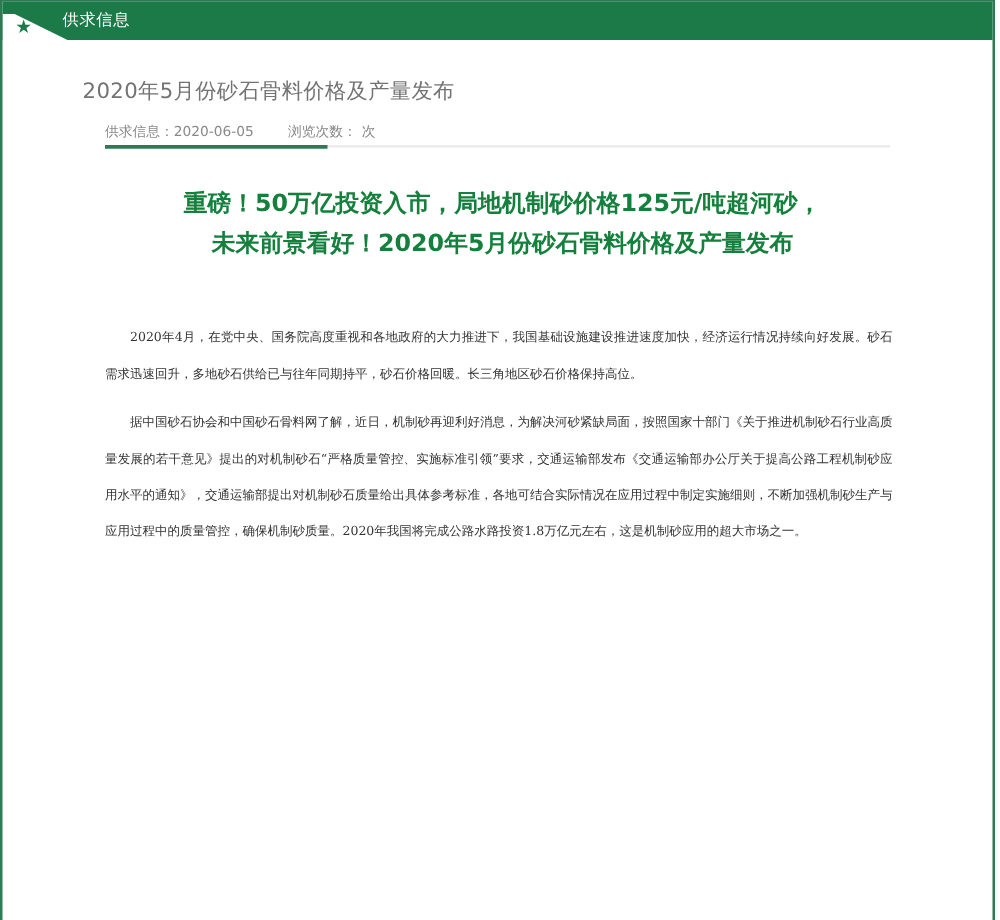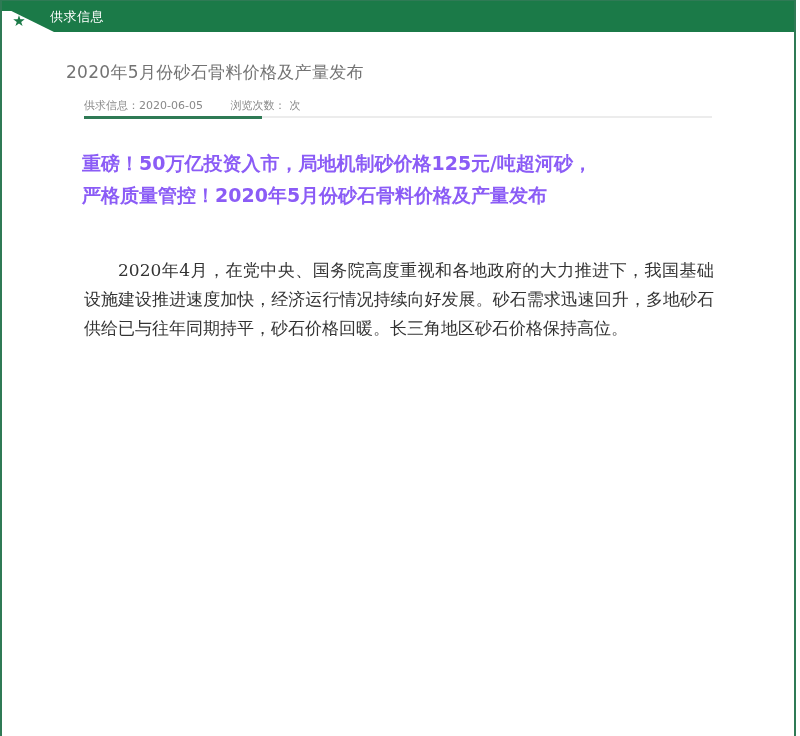--- a/index.html
+++ b/index.html
@@ -98,32 +98,33 @@
       top: 115px;
       width: 178px;
       height: 3px;
       background: #2f7a55;
     }
     .headline {
       position: absolute;
       left: 80px;
       top: 146px;
       width: 640px;
+      text-align: center;
       font-size: 19px;
       font-weight: bold;
-      color: #8b5cf6;
+      color: #15803d;
       line-height: 32px;
     }
     .body {
       position: absolute;
       left: 82px;
       top: 255px;
       width: 630px;
       font-family: "DejaVu Serif", "Liberation Serif", serif;
-      font-size: 17px;
+      font-size: 10px;
       line-height: 29px;
       color: #333;
     }
     .body p {
       margin: 0 0 10px 0;
       text-indent: 2em;
       text-align: justify;
     }
   </style>
 </head>
@@ -141,19 +142,20 @@
   <div class="meta">
     <span><span style="margin-right:0">供求信息：</span><span style="margin-right:16px">2020-06-05</span></span>
     <span><span class="views-label">浏览次数：</span><span style="margin-right:0"></span><span style="margin-right:0">次</span></span>
   </div>
 
   <div class="underline-track"></div>
   <div class="underline-active"></div>
 
   <div class="headline">
     <div>重磅！50万亿投资入市，局地机制砂价格125元/吨超河砂，</div>
-    <div>严格质量管控！2020年5月份砂石骨料价格及产量发布</div>
+    <div>未来前景看好！2020年5月份砂石骨料价格及产量发布</div>
   </div>
 
   <div class="body">
     <p>2020年4月，在党中央、国务院高度重视和各地政府的大力推进下，我国基础设施建设推进速度加快，经济运行情况持续向好发展。砂石需求迅速回升，多地砂石供给已与往年同期持平，砂石价格回暖。长三角地区砂石价格保持高位。</p>
+    <p>据中国砂石协会和中国砂石骨料网了解，近日，机制砂再迎利好消息，为解决河砂紧缺局面，按照国家十部门《关于推进机制砂石行业高质量发展的若干意见》提出的对机制砂石“严格质量管控、实施标准引领”要求，交通运输部发布《交通运输部办公厅关于提高公路工程机制砂应用水平的通知》，交通运输部提出对机制砂石质量给出具体参考标准，各地可结合实际情况在应用过程中制定实施细则，不断加强机制砂生产与应用过程中的质量管控，确保机制砂质量。2020年我国将完成公路水路投资1.8万亿元左右，这是机制砂应用的超大市场之一。</p>
   </div>
 </div>
 
 </body></html>

